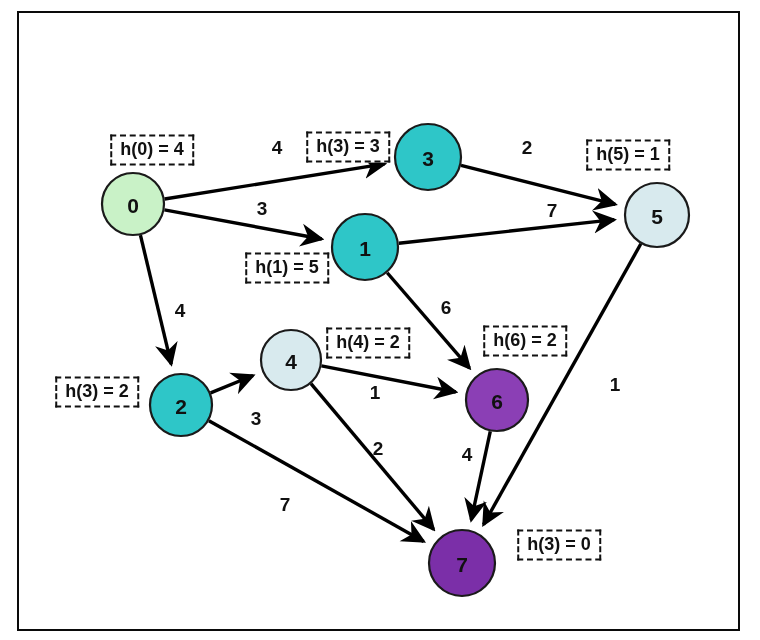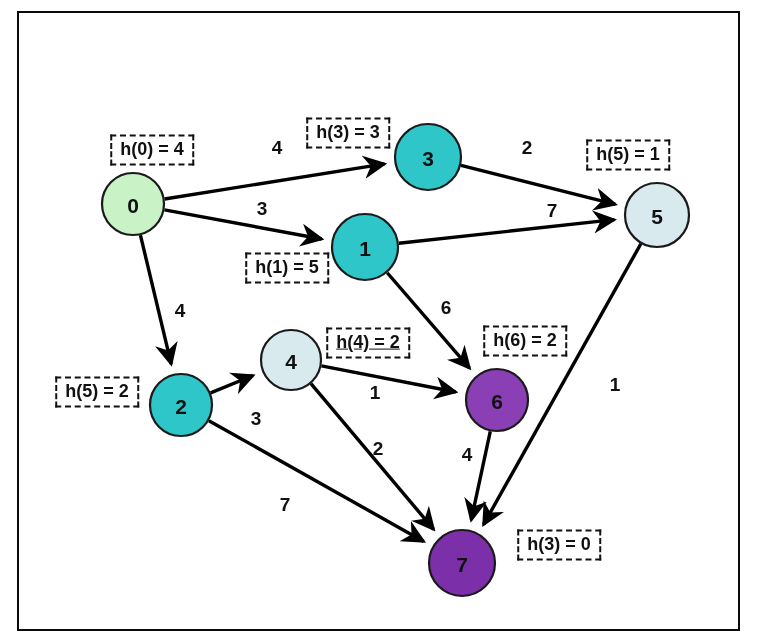--- a/index.html
+++ b/index.html
@@ -146,21 +146,21 @@
       <div class="weight-label" style="left: 446px; top: 308px;">6</div>
       <div class="weight-label" style="left: 256px; top: 419px;">3</div>
       <div class="weight-label" style="left: 285px; top: 505px;">7</div>
       <div class="weight-label" style="left: 375px; top: 393px;">1</div>
       <div class="weight-label" style="left: 378px; top: 449px;">2</div>
       <div class="weight-label" style="left: 467px; top: 455px;">4</div>
       <div class="weight-label" style="left: 615px; top: 385px;">1</div>
     </div>
   <div id="hboxes-layer">
       <div class="h-box" style="left: 152px; top: 150px;">h(0) = 4</div>
-      <div class="h-box" style="left: 348px; top: 133px;">h(3) = 3</div>
+      <div class="h-box" style="left: 348px; top: 147px;">h(3) = 3</div>
       <div class="h-box" style="left: 628px; top: 155px;">h(5) = 1</div>
       <div class="h-box" style="left: 287px; top: 268px;">h(1) = 5</div>
-      <div class="h-box" style="left: 97px; top: 392px;">h(5) = 2</div>
-      <div class="h-box" style="left: 368px; top: 343px; text-decoration: underline;">h(4) = 2</div>
+      <div class="h-box" style="left: 97px; top: 392px;">h(3) = 2</div>
+      <div class="h-box" style="left: 368px; top: 343px;">h(4) = 2</div>
       <div class="h-box" style="left: 525px; top: 341px; text-align: right;">h(6) = 2</div>
       <div class="h-box" style="left: 559px; top: 545px;">h(3) = 0</div>
     </div>
 </div>
 
 </body></html>

